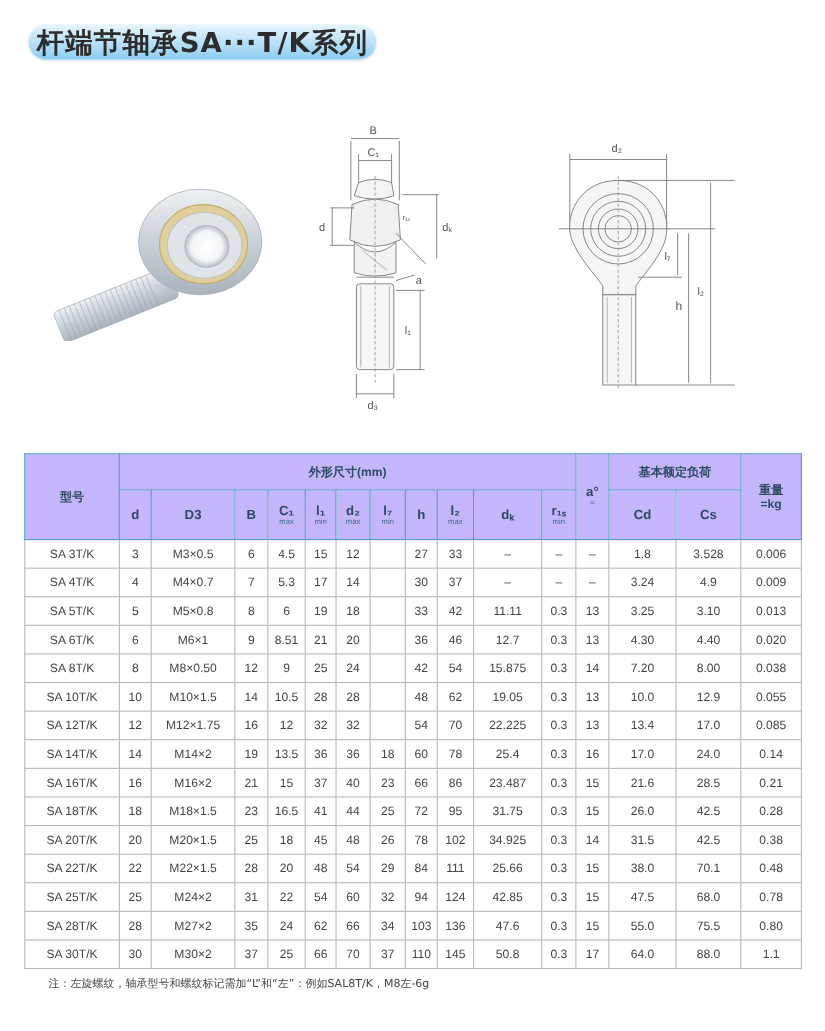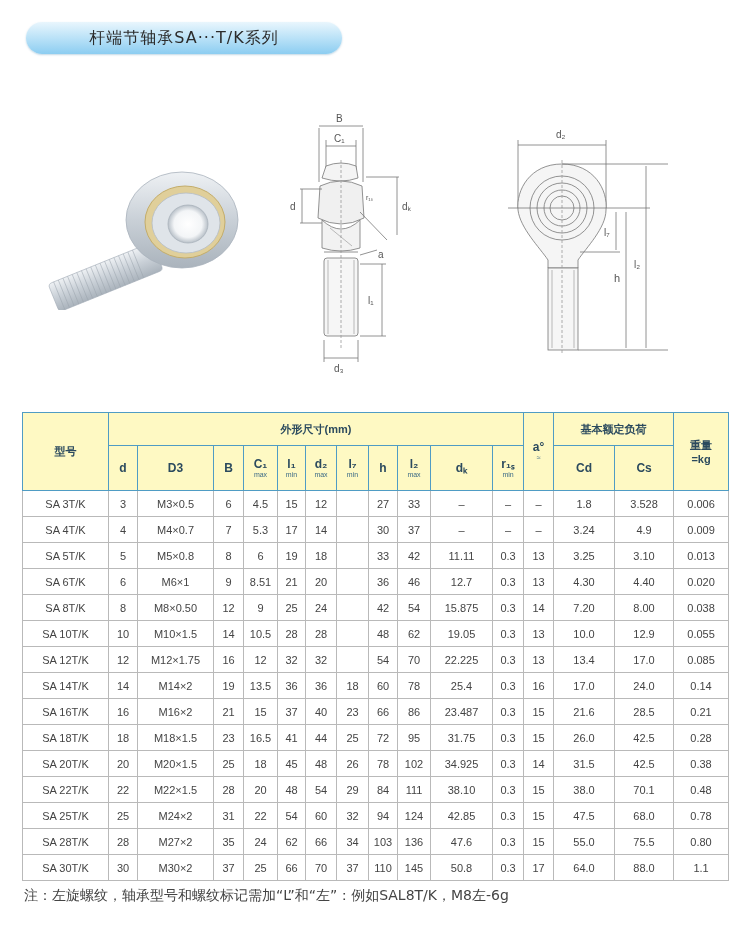--- a/index.html
+++ b/index.html
@@ -6,47 +6,47 @@
   html, body { width: 750px; height: 937px; background: #ffffff; overflow: hidden; }
   body { font-family: "DejaVu Sans", "Liberation Sans", sans-serif; color: #333; position: relative; }
 
   .title-banner {
     position: absolute; left: 26px; top: 22px; width: 316px; height: 32px;
     border-radius: 16px;
     background: linear-gradient(to bottom, #e9f6fd 0%, #bfe4f8 45%, #8ccdf1 100%);
     box-shadow: 0 1px 2px rgba(80,140,180,0.35);
     display: flex; align-items: center; justify-content: center;
   }
-  .title-text { font-size: 16px; font-weight: normal; color: #2c2c2c; letter-spacing: 1px; }
+  .title-text { font-size: 25px; font-weight: bold; color: #2c2c2c; letter-spacing: 1px; }
 
   .photo { position: absolute; left: 30px; top: 160px; width: 210px; height: 150px; }
   .drawing-side { position: absolute; left: 282px; top: 100px; width: 140px; height: 280px; }
   .drawing-front { position: absolute; left: 500px; top: 120px; width: 170px; height: 240px; }
   .dim-label { font-family: "Liberation Sans", sans-serif; fill: #555; }
 
   table.spec {
     position: absolute; left: 22px; top: 412px; width: 706px;
     border-collapse: collapse; table-layout: fixed;
     font-family: "Liberation Sans", sans-serif; font-size: 11px;
   }
   table.spec td, table.spec th {
     border: 1px solid #b9b9b9; text-align: center; vertical-align: middle;
     color: #444; padding: 0; overflow: hidden; white-space: nowrap;
   }
   table.spec thead th {
-    background: #fef9c3; color: #2b4a5e; font-weight: bold; border-color: #4f9cc4;
+    background: #c4b5fd; color: #2b4a5e; font-weight: bold; border-color: #4f9cc4;
   }
   table.spec thead tr.h1 th { height: 33px; }
   table.spec thead tr.h2 th { height: 45px; }
   table.spec tbody td { height: 26px; }
   .sub { display: block; font-size: 7px; font-weight: normal; color: #3b6a86; line-height: 8px; }
   .sym { font-size: 12px; font-weight: bold; line-height: 13px; display: block; }
 
   .footnote {
-    position: absolute; left: 24px; top: 887px; font-size: 14px; color: #444;
+    position: absolute; left: 44px; top: 887px; font-size: 10px; color: #444;
     font-family: "DejaVu Sans", sans-serif;
   }
 </style>
 </head>
 <body>
 
 <div class="title-banner">
   <span class="title-text">杆端节轴承SA···T/K系列</span>
 </div>
 
@@ -452,21 +452,21 @@
         <td>SA 22T/K</td>
         <td>22</td>
         <td>M22×1.5</td>
         <td>28</td>
         <td>20</td>
         <td>48</td>
         <td>54</td>
         <td>29</td>
         <td>84</td>
         <td>111</td>
-        <td>38.10</td>
+        <td>25.66</td>
         <td>0.3</td>
         <td>15</td>
         <td>38.0</td>
         <td>70.1</td>
         <td>0.48</td>
       </tr>
       <tr>
         <td>SA 25T/K</td>
         <td>25</td>
         <td>M24×2</td>

